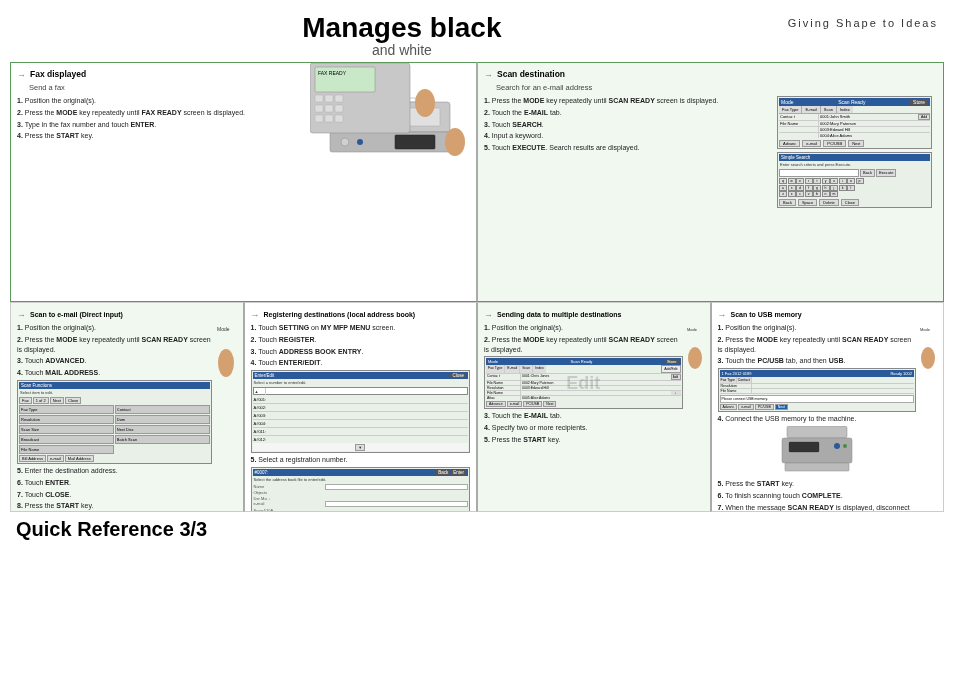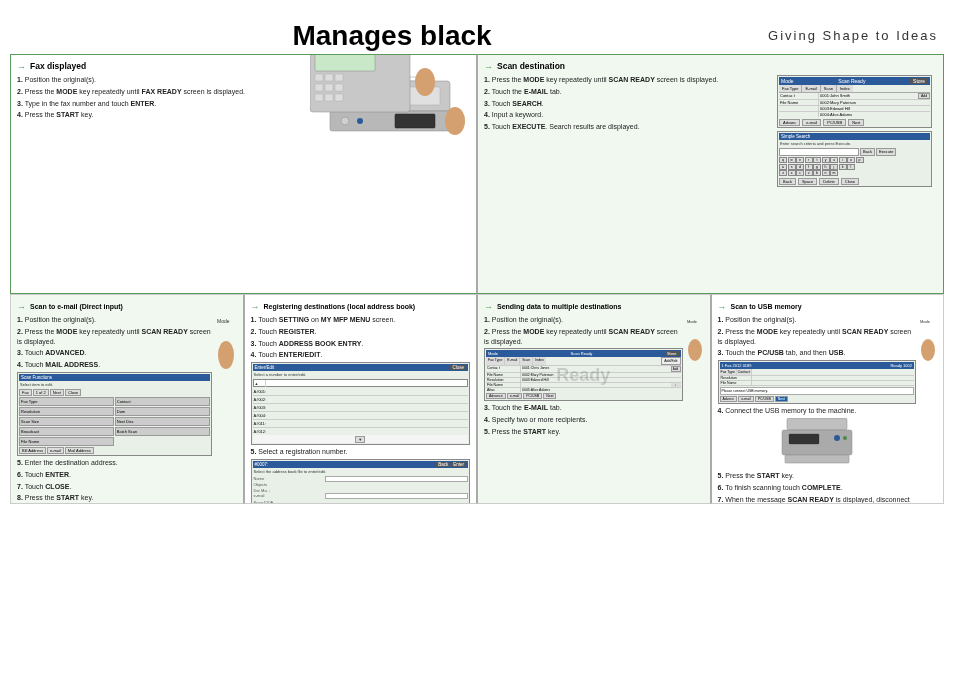--- a/index.html
+++ b/index.html
@@ -38,39 +38,39 @@
     .logo-circle svg { width: 28px; height: 22px; }
     .brand-name {
       font-size: 9px;
       font-weight: bold;
       letter-spacing: 1px;
       color: #000;
     }
     .title-area {
       text-align: center;
       flex: 1;
-      margin-top: 14px;
+      margin-top: 6px;
     }
     .main-title {
       font-size: 28px;
       font-weight: 900;
       color: #000;
       line-height: 1;
     }
     .sub-title {
       font-size: 14px;
       color: #555;
       font-weight: normal;
     }
     .tagline {
-      font-size: 13px;
+      font-size: 11px;
       color: #333;
       letter-spacing: 2px;
       text-align: left;
-      margin-top: 20px;
+      margin-top: 9px;
     }
 
     .section {
       border: 1px solid #ccc;
       padding: 6px;
       position: relative;
       overflow: hidden;
     }
     .section-top-left { border-color: #5a9a5a; }
     .section-top-right { border-color: #5a9a5a; }
@@ -121,32 +121,34 @@
     }
     .footer-ref span { font-size: 16px; font-weight: 400; }
   </style>
 </head>
 <body>
 
 <div class="header">
 
   <div class="title-area">
     <div class="main-title">Manages black</div>
+    <div class="sub-title">and white</div>
   </div>
 
   <div class="tagline">Giving Shape to Ideas</div>
 </div>
 
 <div style="display:grid; grid-template-columns:1fr 1fr; gap:0; padding:0 10px; height:240px;">
 
   <div class="section section-top-left" style="border-right: 0.5px solid #aaa;">
     <div class="section-header">
       <span class="section-arrow" style="color:#5a9a5a;">→</span>
       <span class="section-title">Fax displayed</span>
     </div>
+    <div class="section-subtitle">Send a fax</div>
 
     <div style="display:flex; gap:8px;">
       <div style="flex:1;">
         <div class="step">
           <span class="step-num">1.</span>  Position the original(s).
         </div>
         <div class="step">
           <span class="step-num">2.</span>  Press the <strong>MODE</strong> key repeatedly until <strong>FAX READY</strong> screen is displayed.
         </div>
         <div class="step">
@@ -202,20 +204,21 @@
         </div>
       </div>
     </div>
   </div>
 
   <div class="section section-top-right" style="border-left: 0.5px solid #aaa; background:#f0f8f0;">
     <div class="section-header">
       <span class="section-arrow">→</span>
       <span class="section-title">Scan destination</span>
     </div>
+    <div class="section-subtitle">Search for an e-mail address</div>
 
     <div style="display:flex; gap:6px;">
       <div style="flex:1;">
         <div class="step">
           <span class="step-num">1.</span>  Press the <strong>MODE</strong> key repeatedly until <strong>SCAN READY</strong> screen is displayed.
         </div>
         <div class="step">
           <span class="step-num">2.</span>  Touch the <strong>E-MAIL</strong> tab.
         </div>
         <div class="step">
@@ -474,21 +477,21 @@
           <div style="display:flex; font-size:3.5px; border-bottom:0.5px solid #ccc;">
             <div style="width:35px; border-right:0.5px solid #ccc; padding:0 1px;">File Name</div>
             <div style="flex:1; padding:0 1px; color:#000;"></div>
             <div style="width:10px; background:#ddd; text-align:center; font-size:3px;">↕</div>
           </div>
           <div style="display:flex; font-size:3.5px;">
             <div style="width:35px; border-right:0.5px solid #ccc; padding:0 1px;">Attac</div>
             <div style="flex:1; padding:0 1px;">0005:Alice Adams</div>
           </div>
 
-          <div style="position:absolute; top:50%; left:50%; transform:translate(-50%,-50%); font-size:18px; font-weight:900; color:rgba(0,0,0,0.15); white-space:nowrap;">Ready</div>
+          <div style="position:absolute; top:50%; left:50%; transform:translate(-50%,-50%); font-size:18px; font-weight:900; color:rgba(0,0,0,0.15); white-space:nowrap;">Edit</div>
           <div style="display:flex; gap:1px; margin-top:1px; font-size:3.5px;">
             <span style="background:#ddd;border:0.5px solid #999;padding:0 2px;">Advance</span>
             <span style="background:#ddd;border:0.5px solid #999;padding:0 2px;">e-mail</span>
             <span style="background:#ddd;border:0.5px solid #999;padding:0 2px;">PC/USB</span>
             <span style="background:#ddd;border:0.5px solid #999;padding:0 2px;">Next</span>
           </div>
         </div>
         <div class="step"><strong>3.</strong>  Touch the <strong>E-MAIL</strong> tab.</div>
         <div class="step"><strong>4.</strong>  Specify two or more recipients.</div>
         <div class="step"><strong>5.</strong>  Press the <strong>START</strong> key.</div>
@@ -559,13 +562,16 @@
           <text x="1" y="8" font-size="4" fill="#333">Mode</text>
           <ellipse cx="9" cy="35" rx="7" ry="11" fill="#d4a070"></ellipse>
         </svg>
       </div>
     </div>
   </div>
 
 </div>
 
 <div class="footer">
+  <div class="footer-ref">
+    <span style="font-weight:900; font-size:20px;">Quick Reference</span> <span style="font-size:20px; font-weight:900;">3/3</span>
+  </div>
 </div>
 
 </body></html>

